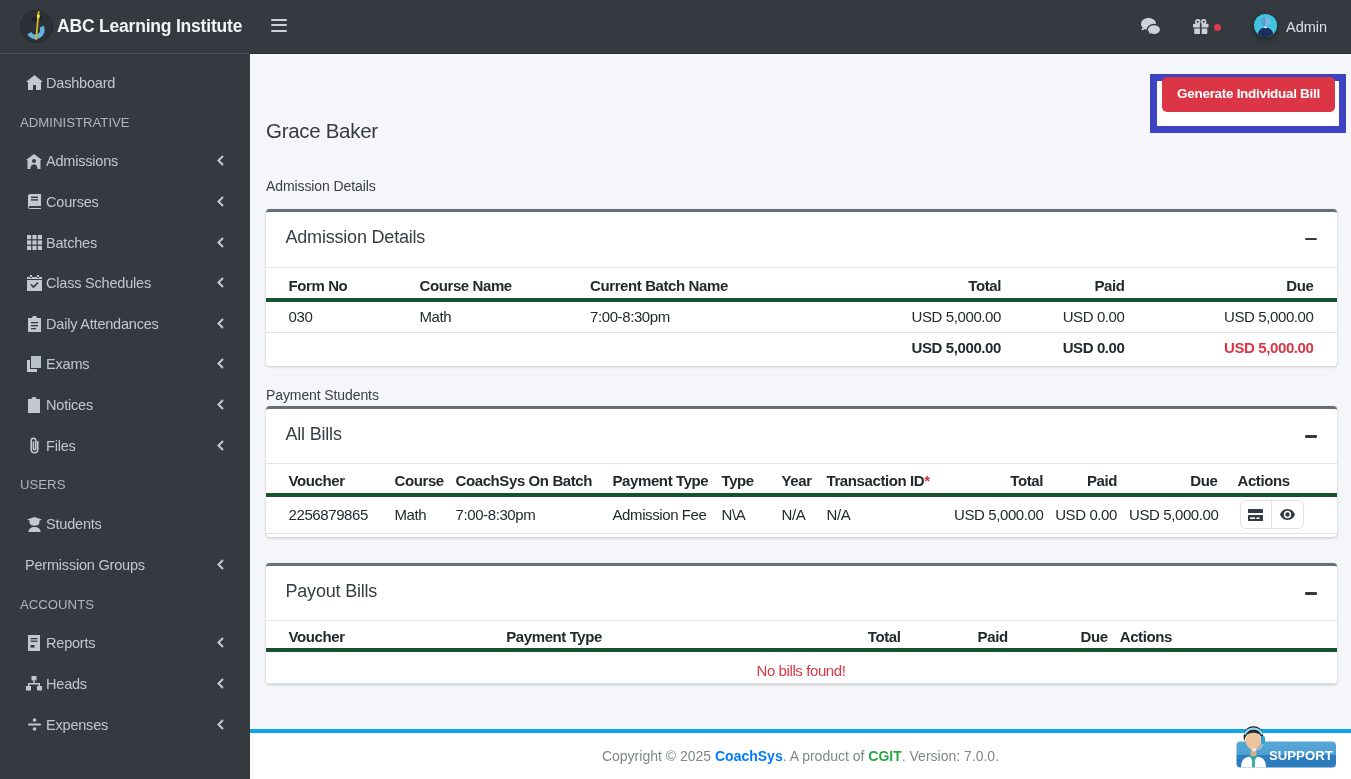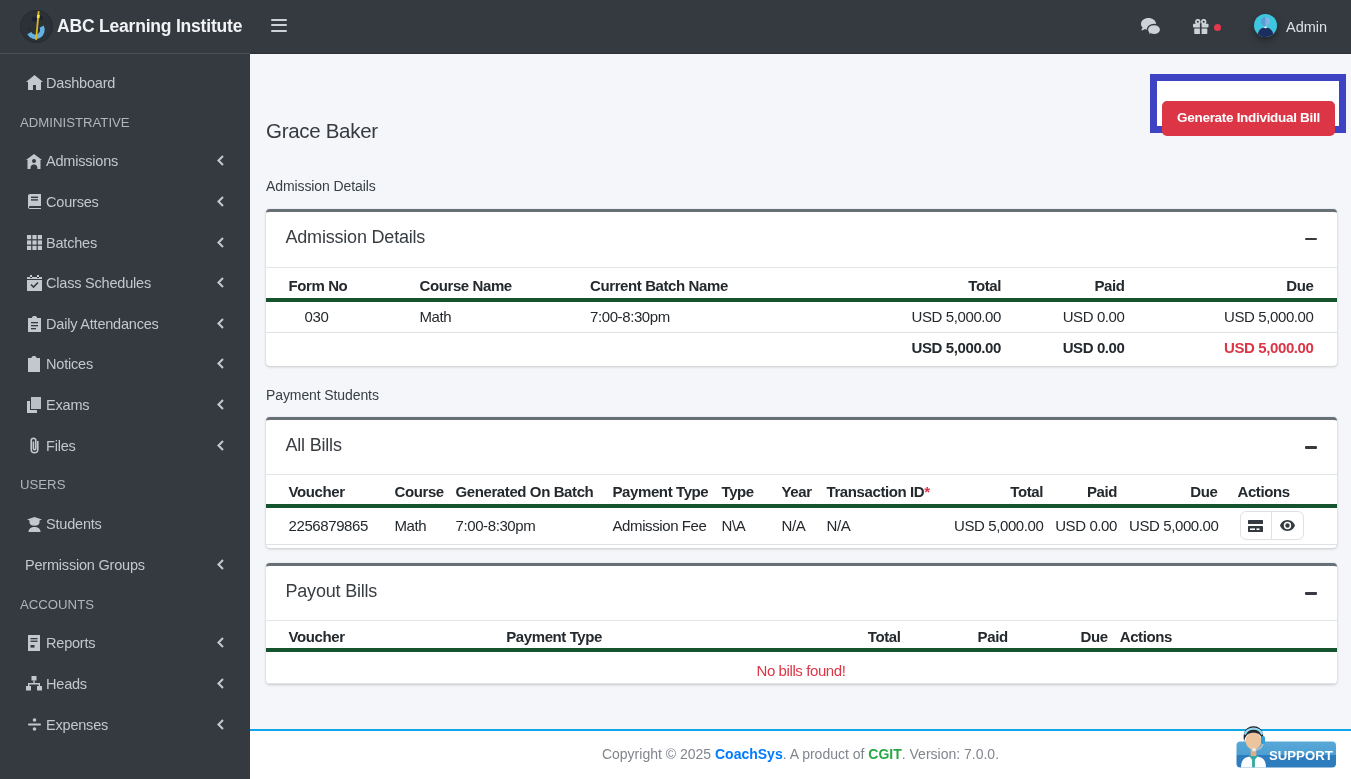--- a/index.html
+++ b/index.html
@@ -10,28 +10,28 @@
 .brand-text { color:#f2f3f5; font-size:17.5px; font-weight:700; margin-left:4px; letter-spacing:-0.2px; white-space:nowrap; }
 .hamburger { position:absolute; left:271px; top:19px; width:16px; }
 .hamburger div { height:2px; background:#cdd2d8; margin-bottom:3.4px; border-radius:1px; }
 .sidebar { position:absolute; left:0; top:54px; width:250px; height:725px; background:#343a40; }
 .smenu { position:absolute; top:62.5px; left:0; width:250px; list-style:none; }
 .smenu li { height:40.6px; display:flex; align-items:center; padding-left:24px; color:#c2c7d0; font-size:14.5px; letter-spacing:-0.2px; position:relative; }
 .smenu li.hdr { height:38px; padding-left:20px; font-size:13.2px; color:#b0b5bc; letter-spacing:0; }
 .smenu li .ic { width:20px; margin-right:2px; display:flex; align-items:center; justify-content:center; flex:none; }
 .smenu li .chev { position:absolute; right:26px; top:50%; transform:translateY(-50%); }
 .content { position:absolute; left:250px; top:54px; width:1101px; height:725px; background:#f4f6f9; }
-.pagefooter { position:absolute; left:250px; top:729px; width:1101px; height:50px; background:#fff; border-top:2px solid #0ea5e9; color:#80868d; font-size:14px; }
+.pagefooter { position:absolute; left:250px; top:729px; width:1101px; height:50px; background:#fff; border-top:4px solid #0ea5e9; color:#80868d; font-size:14px; }
 .pagefooter .ftext { position:absolute; width:100%; text-align:center; top:14.5px; }
 .pagefooter b.blue { color:#007bff; }
 .pagefooter b.green { color:#28a745; }
 h1.pgtitle { position:absolute; left:266px; top:119px; font-size:20.5px; font-weight:500; color:#363b40; letter-spacing:-0.3px;}
 .seclabel { position:absolute; left:266px; font-size:14px; color:#394046; letter-spacing:-0.1px; }
 .outline-box { position:absolute; left:1150px; top:74px; width:196px; height:59px; background:#fff; border:7px solid #3e43c3; }
-.genbtn { position:absolute; left:1162px; top:101px; width:173px; height:34.5px; background:#dc3545; border-radius:5px; color:#fff; font-size:13.5px; font-weight:700; text-align:center; line-height:34.5px; letter-spacing:-0.3px; }
+.genbtn { position:absolute; left:1162px; top:77px; width:173px; height:34.5px; background:#dc3545; border-radius:5px; color:#fff; font-size:13.5px; font-weight:700; text-align:center; line-height:34.5px; letter-spacing:-0.3px; }
 .card { position:absolute; left:265.5px; width:1071px; background:#fff; border-top:3px solid #687077; border-radius:4px; box-shadow:0 0 1px rgba(0,0,0,.12), 0 1px 3px rgba(0,0,0,.18); }
 .card-header { height:54.5px; border-bottom:1px solid #e2e6ea; position:relative; }
 .card-title { position:absolute; left:20px; top:15px; font-size:18px; color:#383d42; letter-spacing:-0.2px; }
 .cminus { position:absolute; right:20px; top:26px; width:12px; height:2.6px; background:#343a40; border-radius:1px; }
 table.tb { border-collapse:collapse; table-layout:fixed; width:1071px; font-size:15px; letter-spacing:-0.4px; color:#24292d; }
 table.tb th { font-weight:700; text-align:left; border-bottom:4px solid #14532d; padding-top:5px; }
 table.tb th, table.tb td { padding:0 12px; overflow:hidden; white-space:nowrap; }
 table.tb .r { padding-left:0; }
 table.tb .r { text-align:right; }
 table.tb td { border-bottom:1px solid #dee2e6; }
@@ -145,32 +145,32 @@
         <svg width="13" height="16" viewBox="0 0 13 16" fill="#c2c7d0">
           <path d="M0 2 H4 C4 0.5 5 0 6.5 0 C8 0 9 0.5 9 2 H13 V16 H0 Z"></path>
           <rect x="3" y="6" width="7" height="1.3" fill="#343a40"></rect>
           <rect x="3" y="9" width="7" height="1.3" fill="#343a40"></rect>
           <rect x="3" y="12" width="5" height="1.3" fill="#343a40"></rect>
         </svg>
       </span>Daily Attendances<span class="chev"><svg width="7" height="11" viewBox="0 0 7 11">
           <path d="M6 1 L1.5 5.5 L6 10" stroke="#c2c7d0" stroke-width="2.1" fill="none"></path>
         </svg></span></li>
 <li><span class="ic">
-        <svg width="12" height="16" viewBox="0 0 12 16" fill="#c2c7d0">
-          <path d="M0 2 H3.5 C3.5 0.5 4.6 0 6 0 C7.4 0 8.5 0.5 8.5 2 H12 V16 H0 Z"></path>
-        </svg>
-      </span>Notices<span class="chev"><svg width="7" height="11" viewBox="0 0 7 11">
-          <path d="M6 1 L1.5 5.5 L6 10" stroke="#c2c7d0" stroke-width="2.1" fill="none"></path>
-        </svg></span></li>
-<li><span class="ic">
         <svg width="14" height="16" viewBox="0 0 14 16" fill="#c2c7d0">
           <path d="M4 0 H14 V12 H4 Z" opacity="0.95"></path>
           <path d="M0 4 H3 V13 H10 V16 H0 Z"></path>
         </svg>
       </span>Exams<span class="chev"><svg width="7" height="11" viewBox="0 0 7 11">
+          <path d="M6 1 L1.5 5.5 L6 10" stroke="#c2c7d0" stroke-width="2.1" fill="none"></path>
+        </svg></span></li>
+<li><span class="ic">
+        <svg width="12" height="16" viewBox="0 0 12 16" fill="#c2c7d0">
+          <path d="M0 2 H3.5 C3.5 0.5 4.6 0 6 0 C7.4 0 8.5 0.5 8.5 2 H12 V16 H0 Z"></path>
+        </svg>
+      </span>Notices<span class="chev"><svg width="7" height="11" viewBox="0 0 7 11">
           <path d="M6 1 L1.5 5.5 L6 10" stroke="#c2c7d0" stroke-width="2.1" fill="none"></path>
         </svg></span></li>
 <li><span class="ic">
         <svg width="9" height="17" viewBox="0 0 9 17" fill="none" stroke="#c2c7d0" stroke-width="1.6">
           <path d="M7.8 4 V12.5 A3.3 3.3 0 0 1 1.2 12.5 V3.5 A2.3 2.3 0 0 1 5.8 3.5 V11.5 A1.2 1.2 0 0 1 3.4 11.5 V4.5"></path>
         </svg>
       </span>Files<span class="chev"><svg width="7" height="11" viewBox="0 0 7 11">
           <path d="M6 1 L1.5 5.5 L6 10" stroke="#c2c7d0" stroke-width="2.1" fill="none"></path>
         </svg></span></li>
 <li class="hdr">USERS</li>
@@ -238,40 +238,40 @@
     <tbody>
         <tr style="height:32px;">
           <th style="padding-left:23px;">Form No</th>
           <th>Course Name</th>
           <th>Current Batch Name</th>
           <th class="r">Total</th>
           <th class="r">Paid</th>
           <th class="r" style="padding-right:23px;">Due</th>
         </tr>
     <tr style="height:32.5px;">
-          <td style="padding-left:39px;margin-left:20px;">030</td>
+          <td style="padding-left:23px;margin-left:20px;">030</td>
           <td>Math</td>
           <td>7:00-8:30pm</td>
           <td class="r">USD 5,000.00</td>
           <td class="r">USD 0.00</td>
           <td class="r" style="padding-right:23px;">USD 5,000.00</td>
         </tr>
     <tr class="last" style="height:30.5px; font-weight:700;">
           <td></td>
           <td></td>
           <td></td>
           <td class="r">USD 5,000.00</td>
           <td class="r">USD 0.00</td>
           <td class="r red" style="padding-right:23px;">USD 5,000.00</td>
         </tr>
   </tbody>
     </table>
 </div>
 
-<div class="card" style="top:417px; height:131px;">
+<div class="card" style="top:406px; height:131px;">
   <div class="card-header">
       <div class="card-title">All Bills</div>
       <div class="cminus"></div>
     </div>
   <table class="tb">
     <colgroup>
         <col style="width:117px">
         <col style="width:61px">
         <col style="width:157px">
         <col style="width:109px">
@@ -280,21 +280,21 @@
         <col style="width:139.5px">
         <col style="width:101px">
         <col style="width:74px">
         <col style="width:100.5px">
         <col style="width:107px">
       </colgroup>
     <tbody>
         <tr style="height:31px;">
           <th style="padding-left:23px;">Voucher</th>
           <th>Course</th>
-          <th>Generated On Batch</th>
+          <th>CoachSys On Batch</th>
           <th>Payment Type</th>
           <th>Type</th>
           <th>Year</th>
           <th>Transaction ID<span class="red">*</span></th>
           <th class="r">Total</th>
           <th class="r">Paid</th>
           <th class="r">Due</th>
           <th style="padding-left:8px;">Actions</th>
         </tr>
     <tr style="height:39px;">

